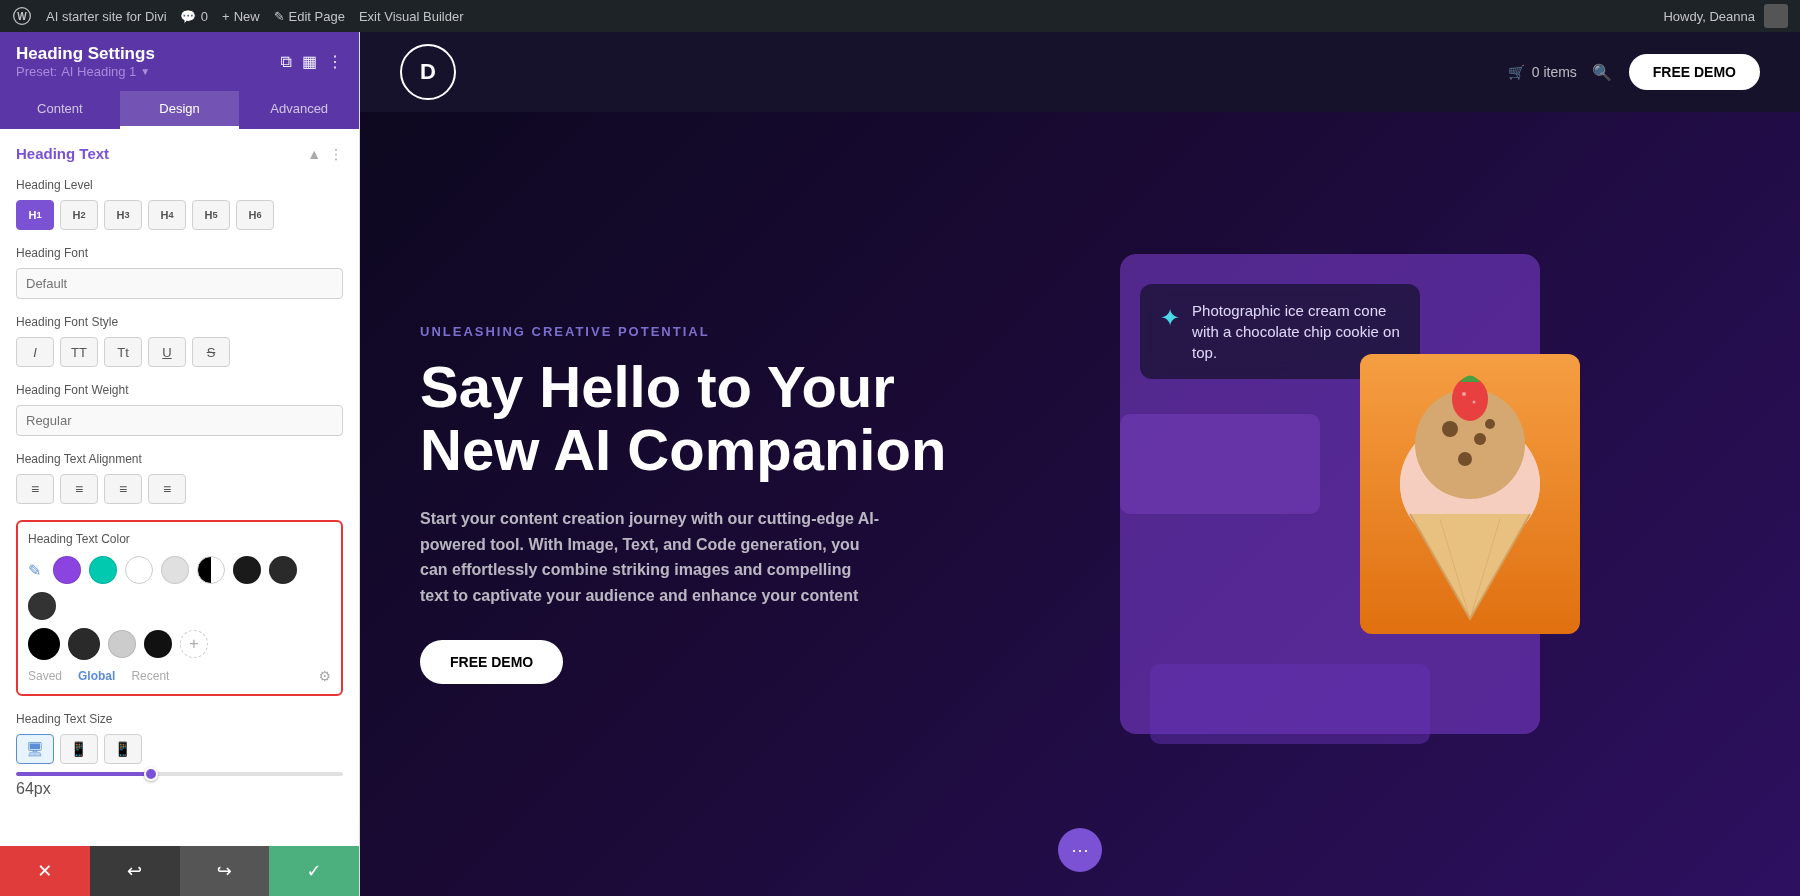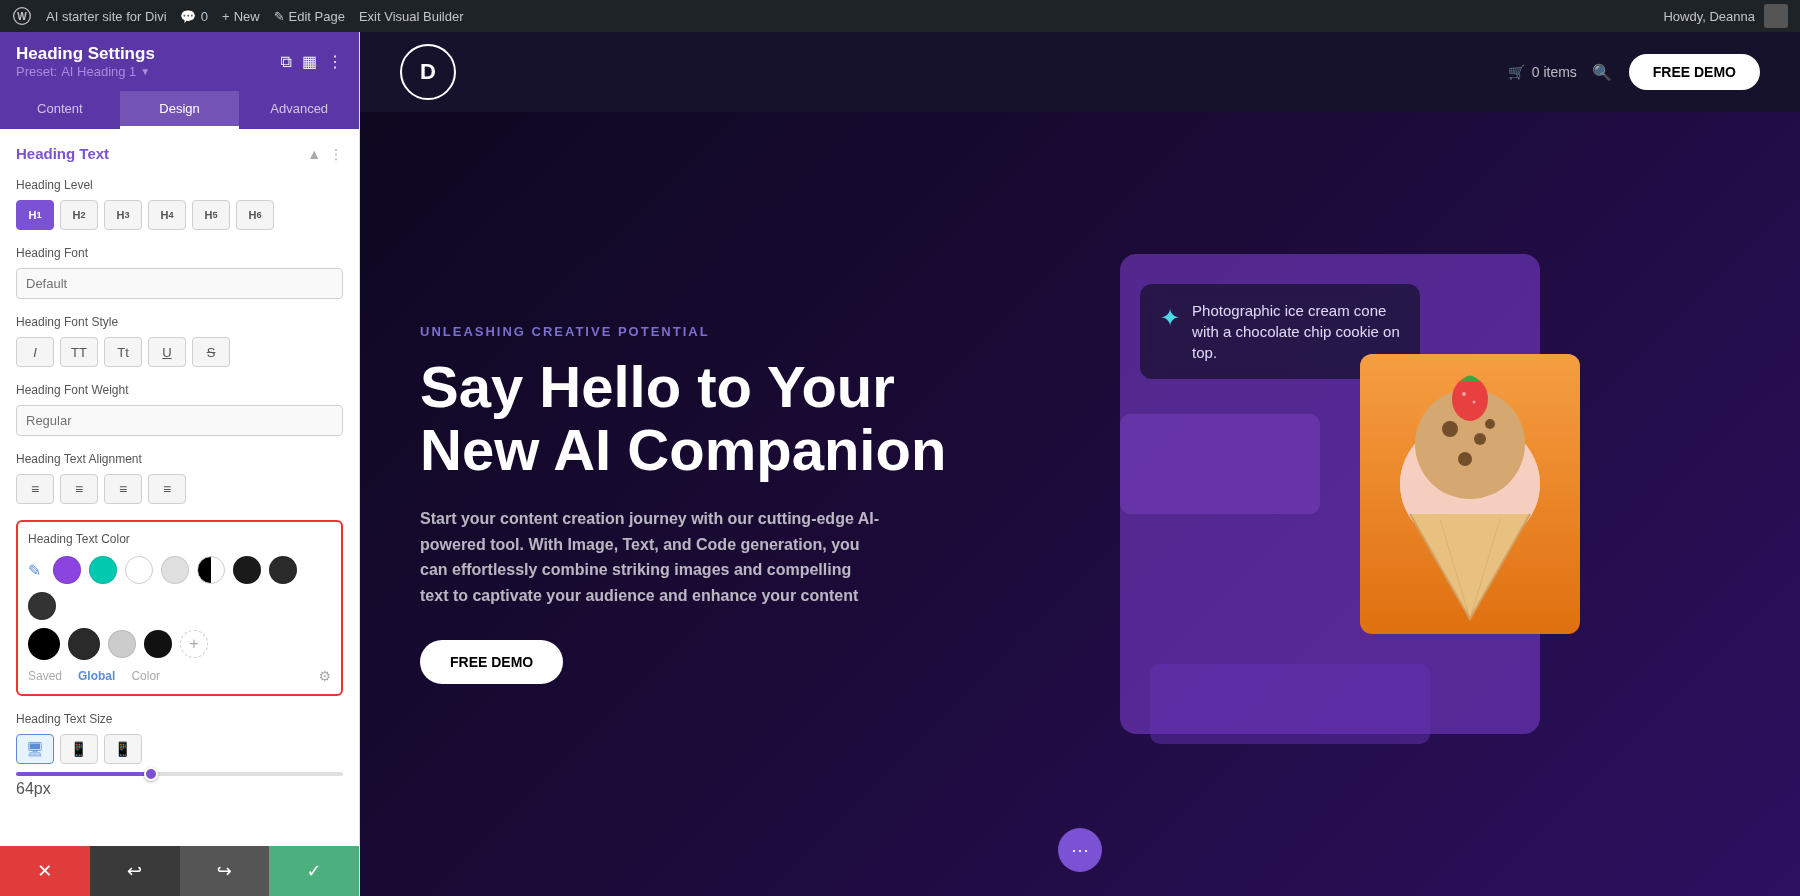--- a/index.html
+++ b/index.html
@@ -557,21 +557,21 @@
         <div class="color-swatches">
           <div class="color-swatch" style="width:32px;height:32px;background:#000;"></div>
           <div class="color-swatch" style="width:32px;height:32px;background:#2a2a2a;"></div>
           <div class="color-swatch" style="background:#ccc;"></div>
           <div class="color-swatch" style="background:#111;"></div>
           <div class="color-swatch add-btn">+</div>
         </div>
         <div class="color-tabs-row">
           <span class="color-tab">Saved</span>
           <span class="color-tab active">Global</span>
-          <span class="color-tab">Color</span>
+          <span class="color-tab">Recent</span>
           <span class="color-settings-icon">⚙</span>
         </div>
       </div>
 
       <div class="text-size-section">
         <div class="field-label">Heading Text Size</div>
         <div class="device-icons">
           <div class="device-icon-btn active">🖥</div>
           <div class="device-icon-btn">📱</div>
           <div class="device-icon-btn">📱</div>

